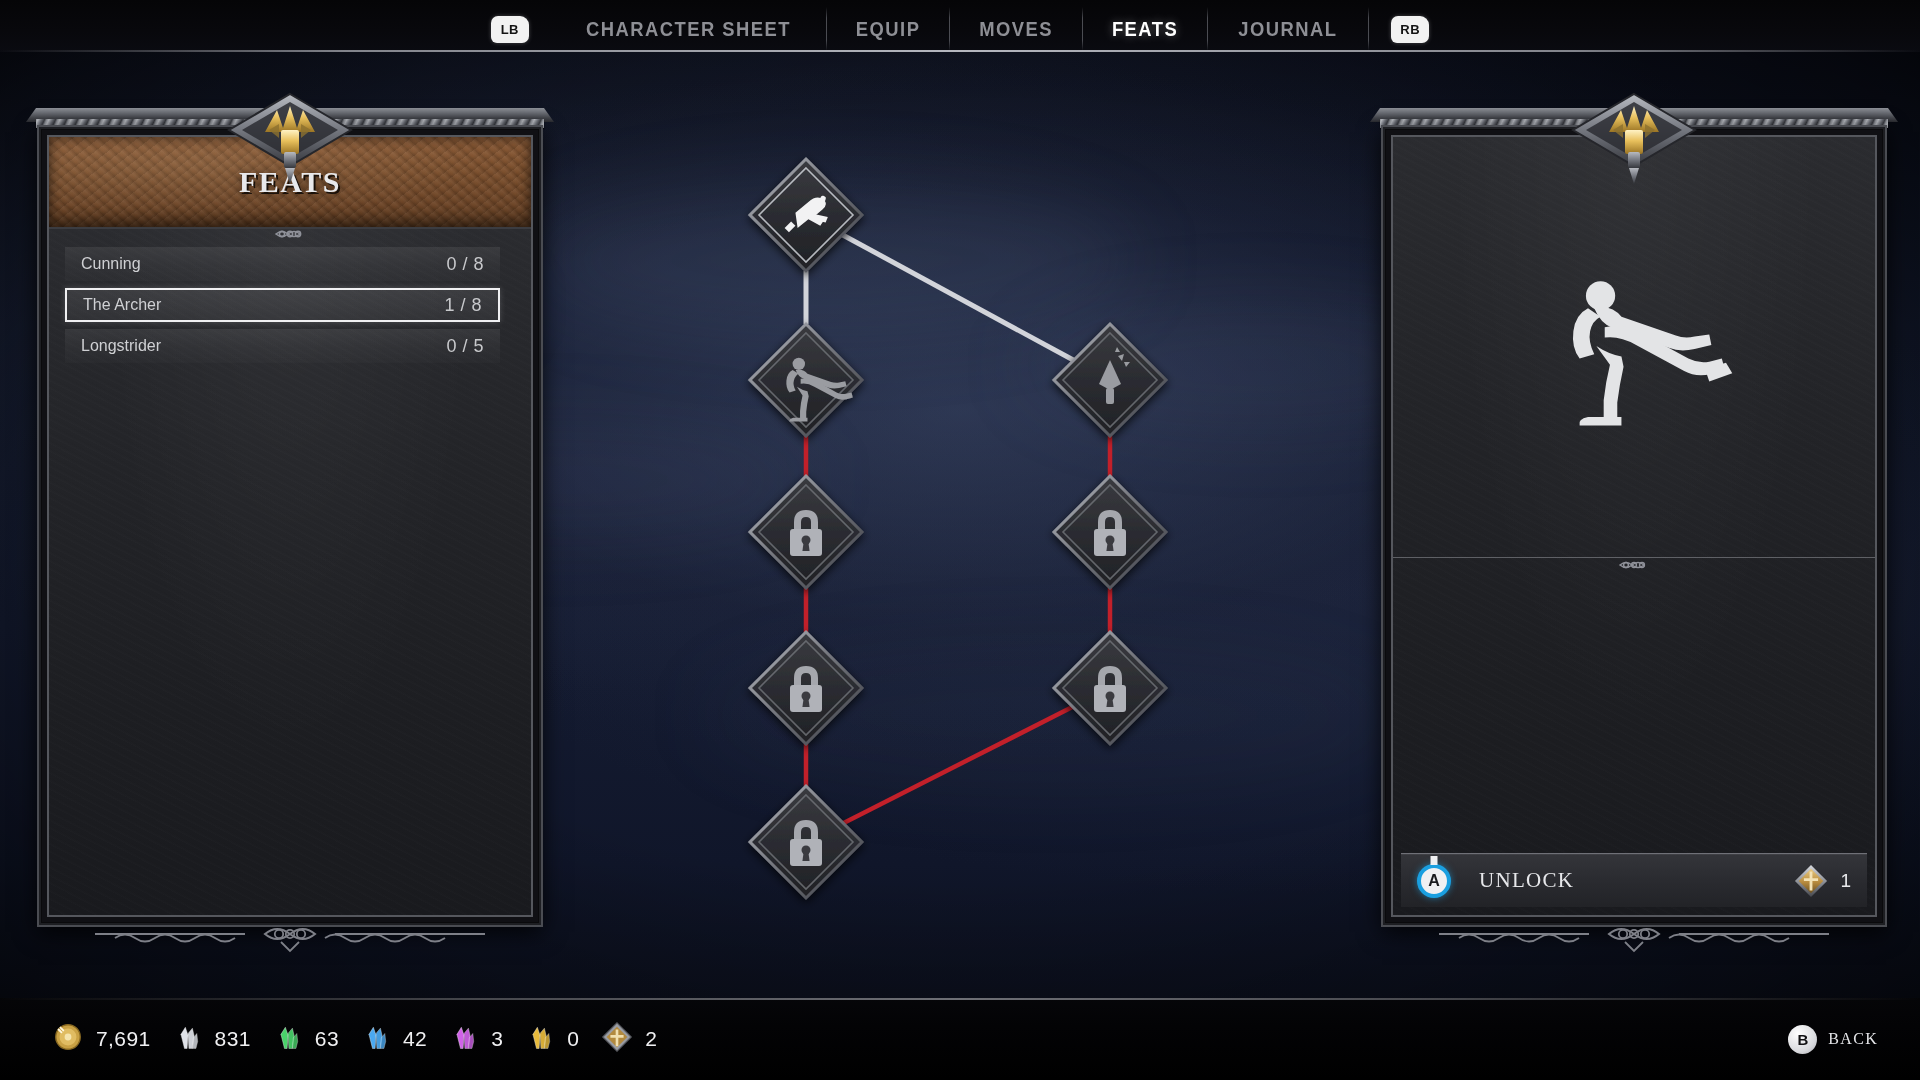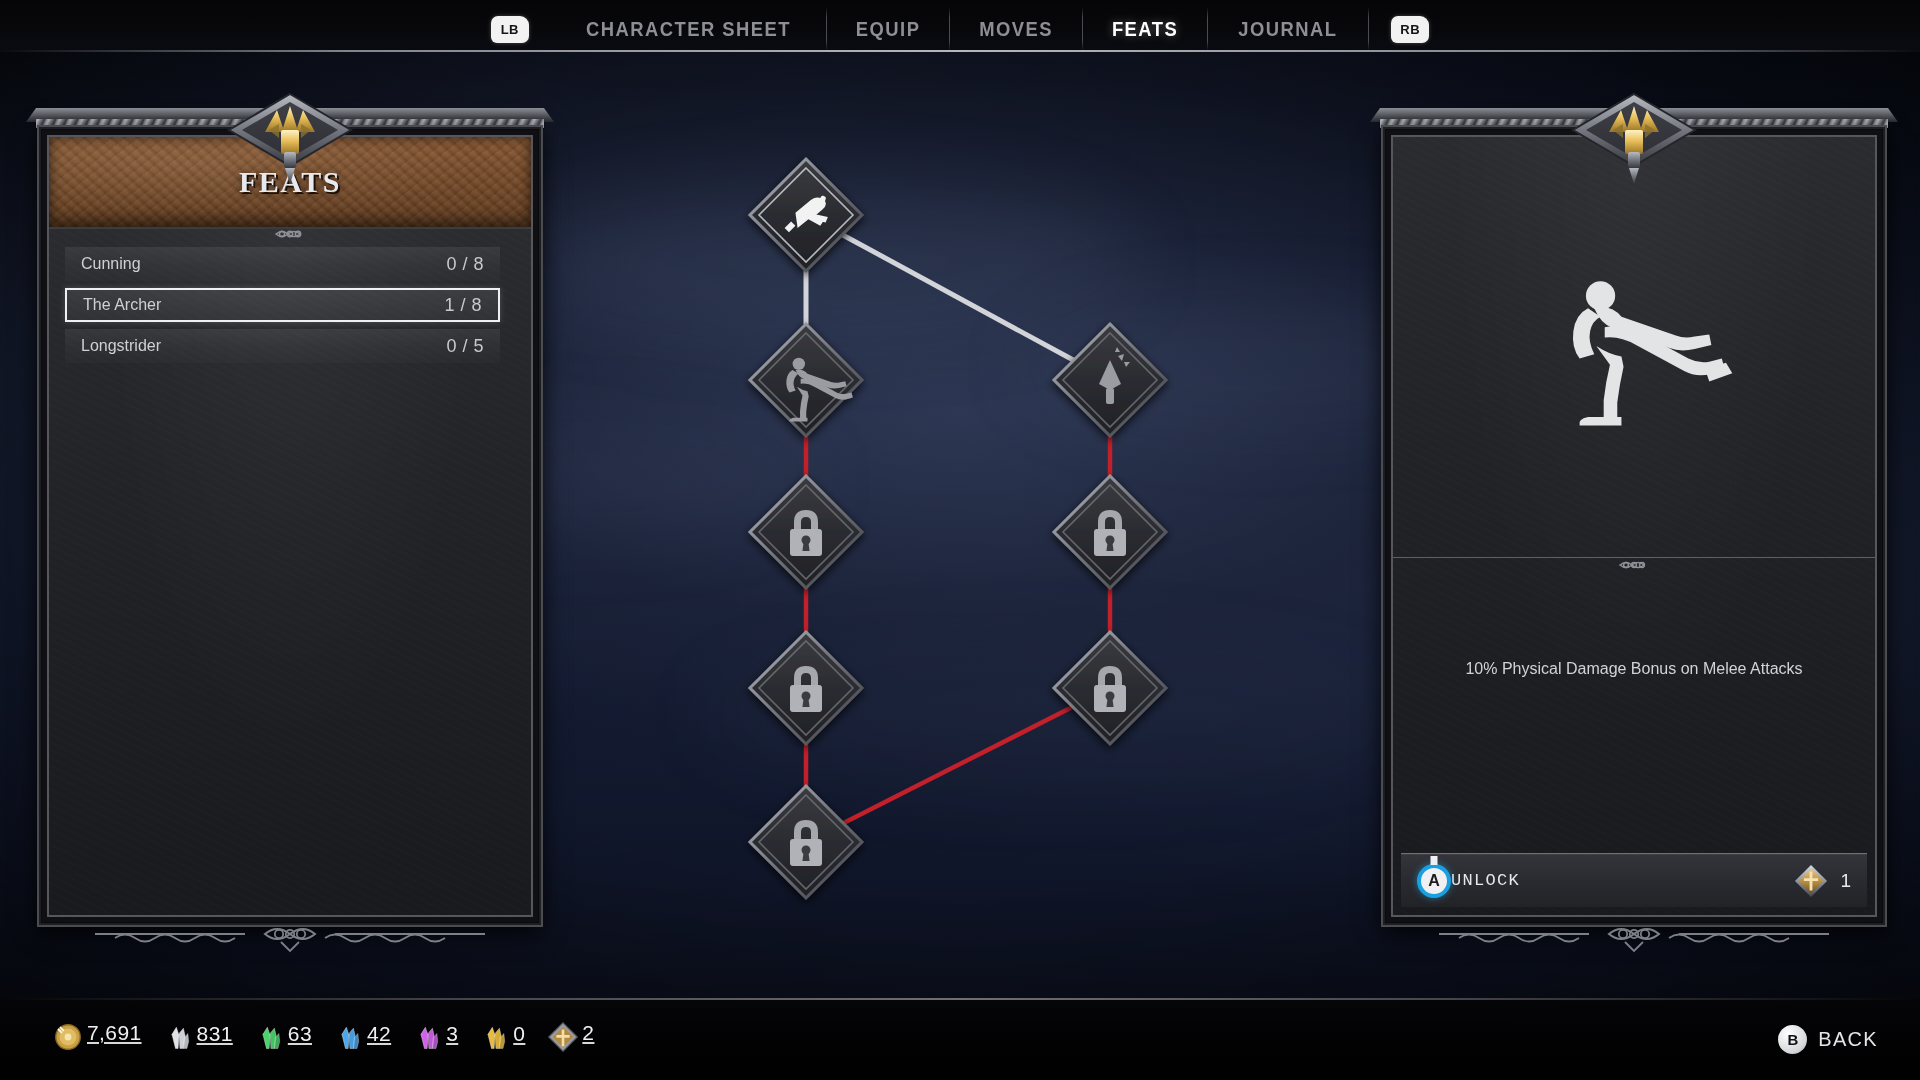--- a/index.html
+++ b/index.html
@@ -201,57 +201,57 @@
     display:flex; align-items:center; justify-content:center;
     font-size:16px; font-weight:bold;
     box-shadow:0 0 7px rgba(30,160,225,0.6);
     position:relative;
   }
   .abtn::before {
     content:""; position:absolute; left:50%; top:-12px; transform:translateX(-50%);
     width:7px; height:9px; background:#f0f0f2;
   }
   .unlock-label {
-    font-family:Liberation Mono, monospace;
-    font-size:17px; letter-spacing:1.3px; color:#e6e7ea;
-    margin-left:0; text-transform:uppercase;
+    font-family:Liberation Serif, serif;
+    font-size:21px; letter-spacing:1.3px; color:#e6e7ea;
+    margin-left:28px; text-transform:uppercase;
   }
   .unlock-cost { margin-left:auto; display:flex; align-items:center; gap:12px; }
   .cost-num { font-size:19px; color:#e8e9ec; }
 
   
   #tree { position:absolute; left:0; top:0; width:1920px; height:1080px; z-index:15; pointer-events:none; }
 
   
   #bottombar {
     position:absolute; left:0; bottom:0; width:1920px; height:82px;
     background:linear-gradient(180deg, rgba(5,5,7,0.88) 0%, #030305 35%, #000 100%);
     z-index:40;
     display:flex; align-items:center;
   }
   #bottombar::before {
     content:""; position:absolute; left:0; top:0; width:100%; height:2px;
     background:linear-gradient(90deg, rgba(150,150,155,0) 0%, rgba(150,152,160,0.45) 25%, rgba(180,182,190,0.6) 50%, rgba(150,152,160,0.45) 75%, rgba(150,150,155,0) 100%);
   }
   .currencies { display:flex; align-items:center; gap:22px; margin-left:52px; }
-  .cur { display:flex; gap:3px;text-decoration:underline; }
+  .cur { display:flex; align-items:center; gap:12px; }
   .cur-val { font-size:21px; color:#f0f0f2; letter-spacing:0.4px; }
   .back-btn {
     margin-left:auto; margin-right:42px;
     display:flex; align-items:center; gap:11px;
   }
   .bbtn {
     width:29px; height:29px; border-radius:50%;
     background:radial-gradient(circle at 35% 30%, #ffffff 0%, #d8d9dd 65%, #a9aab0 100%);
     color:#121214; font-size:15px; font-weight:bold;
     display:flex; align-items:center; justify-content:center;
   }
   .back-label {
-    font-family:Liberation Sans, sans-serif;
-    font-size:20px; letter-spacing:1.3px; color:#e4e5e8;
+    font-family:Liberation Serif, serif;
+    font-size:16px; letter-spacing:1.3px; color:#e4e5e8;
   }
 </style>
 </head>
 <body>
 
 <div id="bg">
   <div class="cloud c1"></div>
   <div class="cloud c2"></div>
   <div class="cloud c3"></div>
   <div class="cloud c4"></div>
@@ -534,21 +534,20 @@
           <svg viewBox="0 0 60 12" width="60" height="12">
             <g fill="none" stroke="#8f9199" stroke-width="1.5">
               <path d="M16 6 q6 -5 12 0 q6 5 12 0 q-6 -5 -12 0 q-6 5 -12 0 Z"></path>
               <circle cx="22" cy="6" r="2.4"></circle>
                 <circle cx="30" cy="6" r="2.4"></circle>
                 <circle cx="38" cy="6" r="2.4"></circle>
             </g>
           </svg>
         </div>
 
-        <div class="detail-desc">10% Physical Damage Bonus on Melee Attacks</div>
       </div>
 
       <div class="unlock-bar">
         <div class="abtn">A</div>
         <div class="unlock-label">UNLOCK</div>
         <div class="unlock-cost">
           <svg viewBox="0 0 36 36" width="34" height="34">
             <defs>
               <linearGradient id="fpSteel" x1="0" y1="0" x2="0" y2="1">
                 <stop offset="0%" stop-color="#d6d8dd"></stop>

